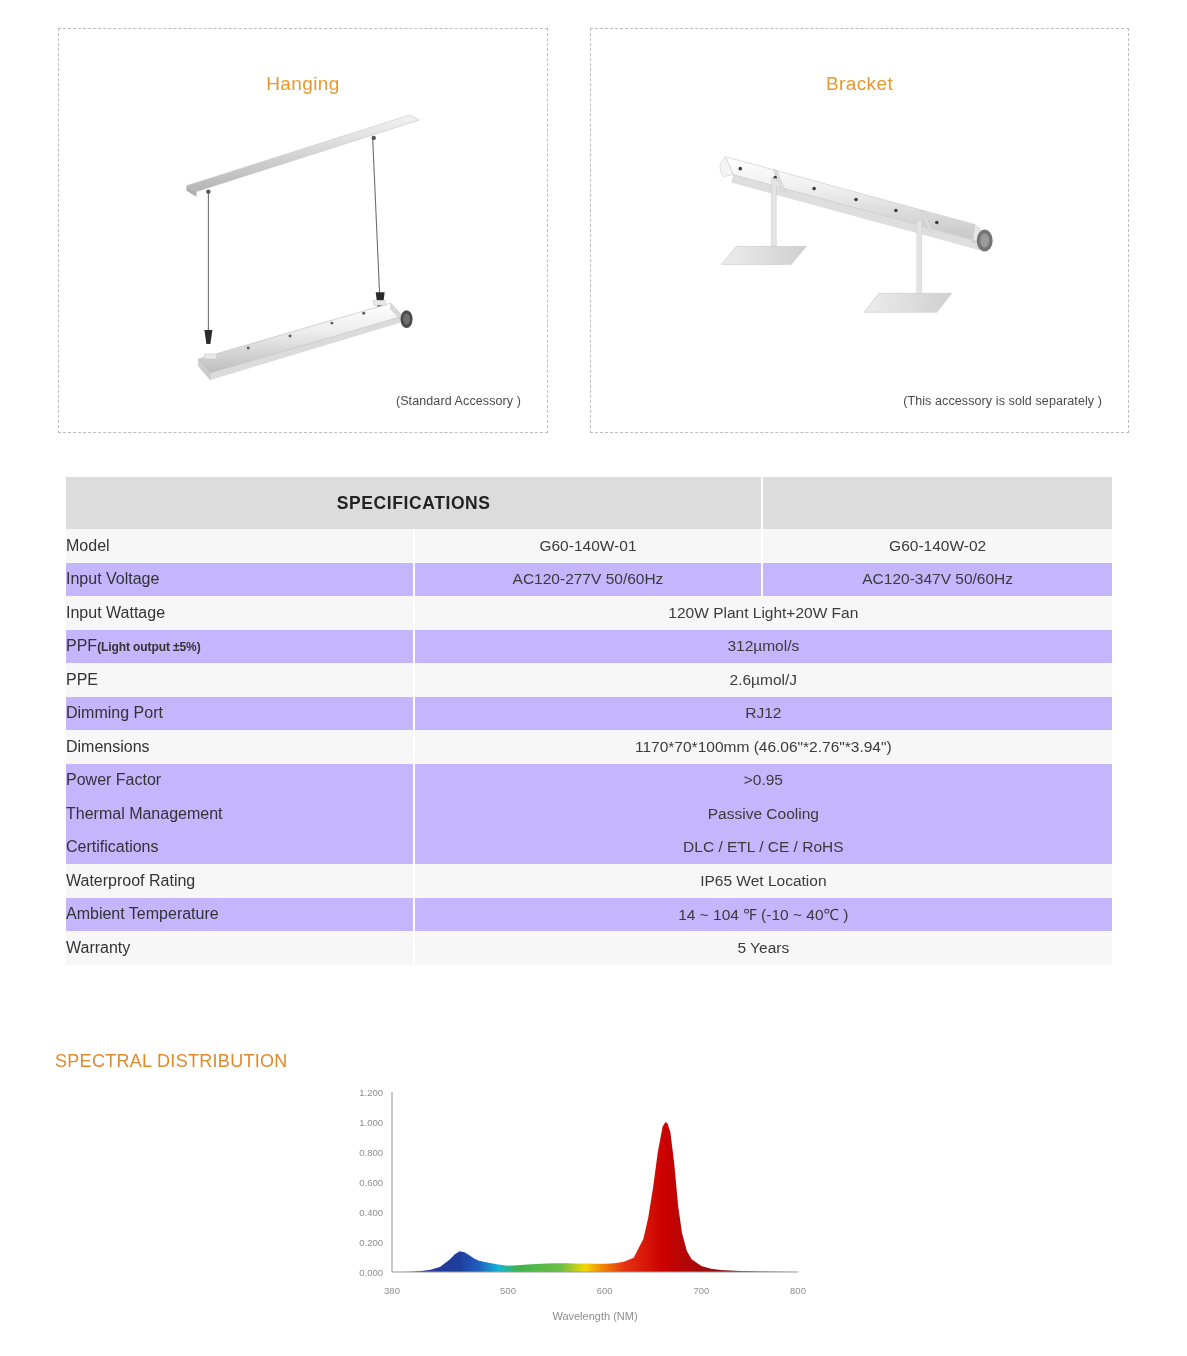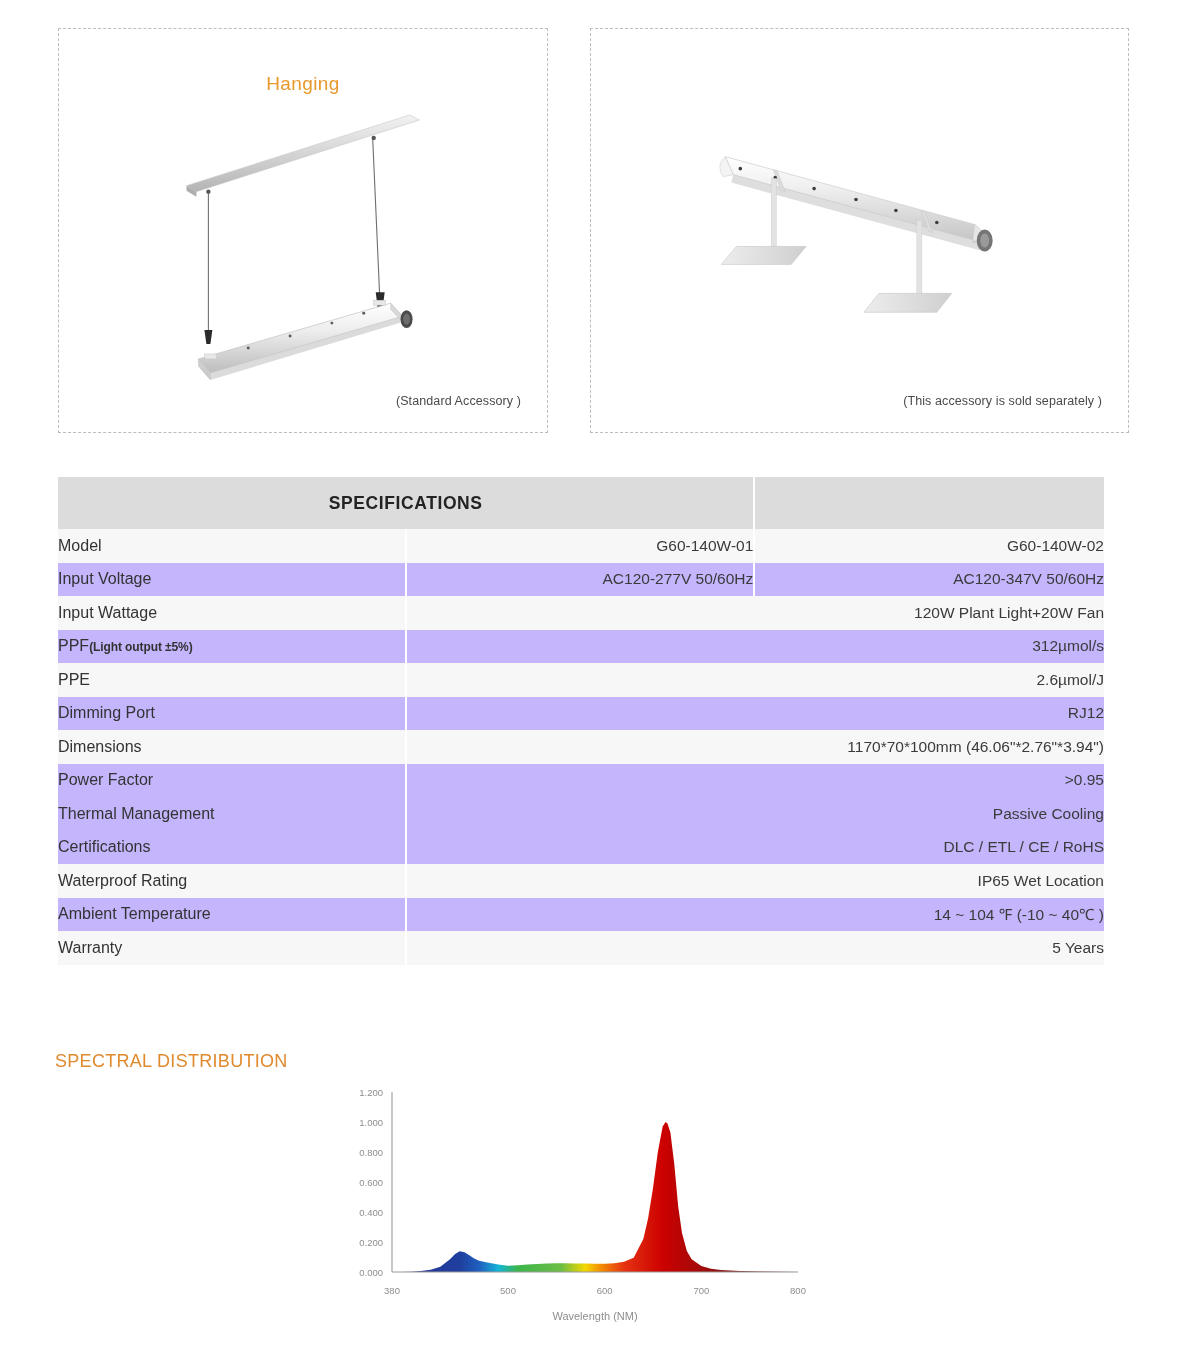--- a/index.html
+++ b/index.html
@@ -46,21 +46,21 @@
     right: 26px; bottom: 24px;
     font-size: 12.5px;
     color: #4a4a4a;
     letter-spacing: .1px;
   }
   .fig { position: absolute; left: 0; top: 0; width: 100%; height: 100%; }
 
   
   .spec-table {
     position: absolute;
-    left: 58px; top: 477px;
+    left: 66px; top: 477px;
     width: 1046px;
     border-collapse: separate;
     border-spacing: 0;
     table-layout: fixed;
   }
   .spec-table td, .spec-table th {
     padding: 0;
     vertical-align: middle;
   }
   .hdr-cell {
@@ -86,21 +86,21 @@
     color: #333333;
     border-right: 2px solid #ffffff;
     white-space: nowrap;
   }
   .cell-label .sub {
     font-size: 12px;
     font-weight: bold;
     letter-spacing: -0.1px;
   }
   .cell-val {
-    text-align: right;
+    text-align: center;
     height: 33.5px;
     font-size: 15.5px;
     color: #3b3b3b;
     border-right: 2px solid #ffffff;
     white-space: nowrap;
   }
   .cell-val.last { border-right: none; }
   .cell-val.span { border-right: none; }
 
   
@@ -165,20 +165,21 @@
       <circle cx="306" cy="285" r="1.5" fill="#5c5c5c"></circle>
 
       <rect x="146" y="326" width="12" height="5" fill="#e8e8e8" stroke="#c5c5c5" stroke-width="0.5"></rect>
       <rect x="316" y="272" width="12" height="5" fill="#e8e8e8" stroke="#c5c5c5" stroke-width="0.5"></rect>
     </svg>
 
     <div class="accessory-note">(Standard Accessory )</div>
   </div>
 
   <div class="accessory-panel right">
+    <div class="accessory-title">Bracket</div>
 
     <svg class="fig" viewBox="0 0 505 404">
       <defs>
         <linearGradient id="tubeG" x1="0" y1="0" x2="0" y2="1">
           <stop offset="0%" stop-color="#ffffff"></stop>
           <stop offset="35%" stop-color="#f0f0f0"></stop>
           <stop offset="100%" stop-color="#c4c4c4"></stop>
         </linearGradient>
         <linearGradient id="footG" x1="0" y1="0" x2="1" y2="0">
           <stop offset="0%" stop-color="#ededed"></stop>

